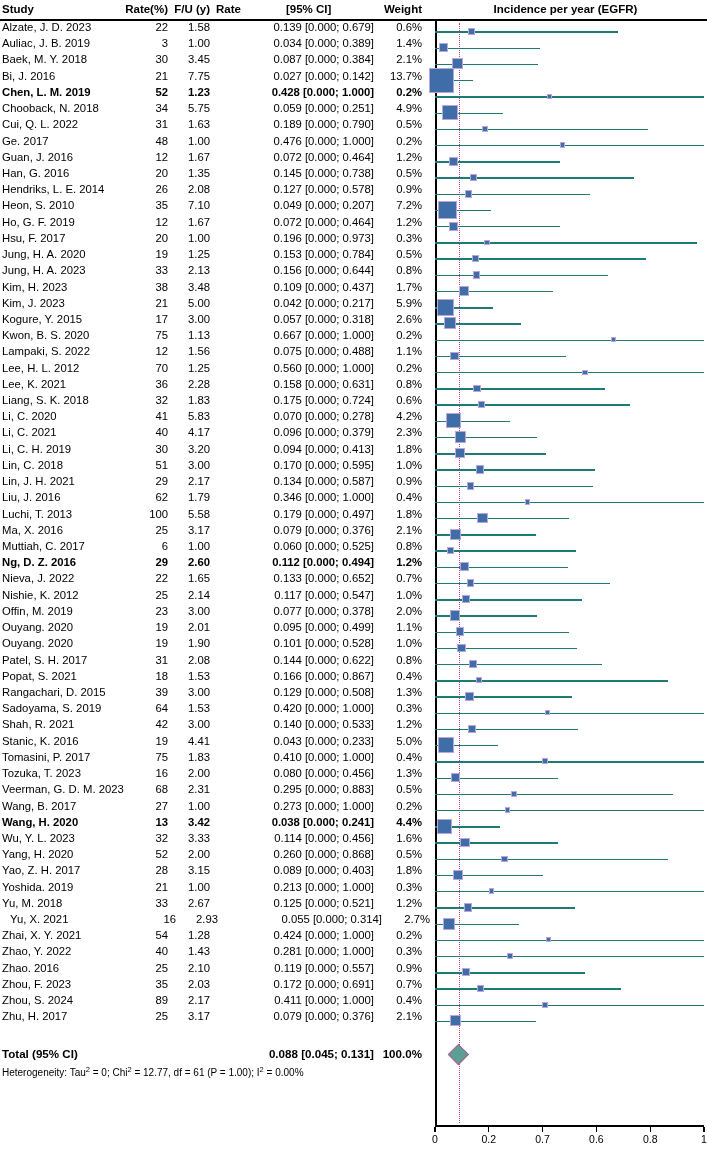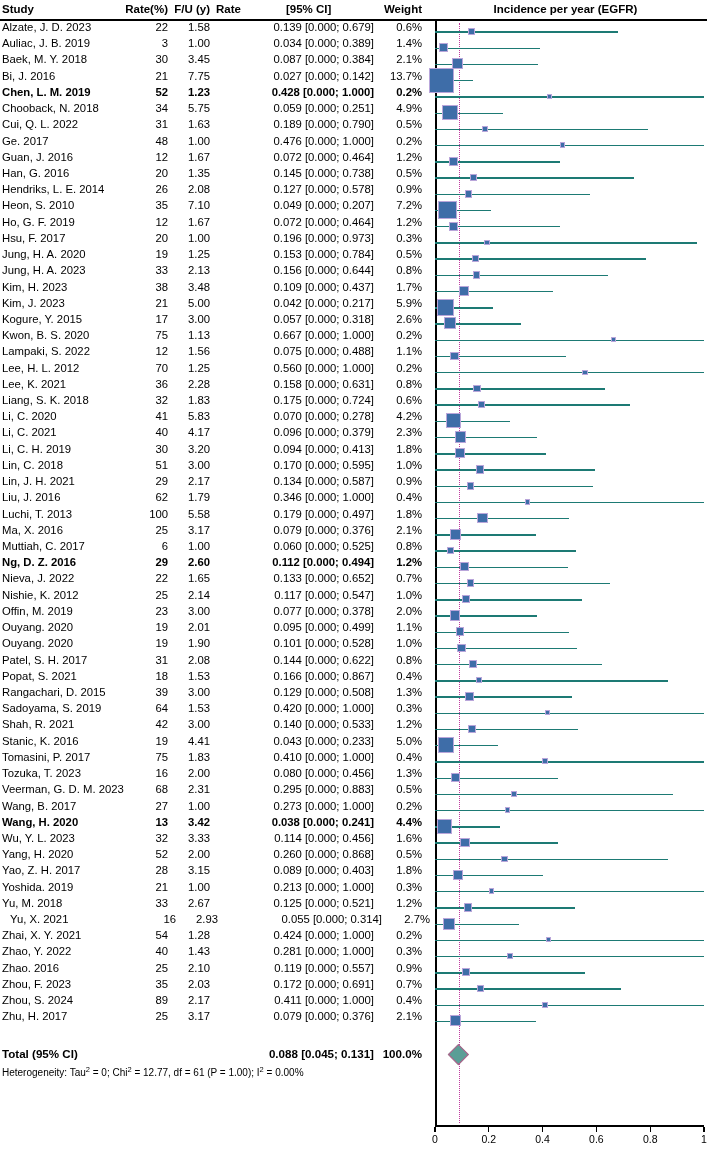--- a/index.html
+++ b/index.html
@@ -633,21 +633,21 @@
       <div class="marker" style="width: 3.92122px; height: 3.92122px; left: 117.998px; top: 1001.75px;"></div>
       <div class="ciline" style="left: 11px; width: 101.144px; top: 1020.83px;"></div>
       <div class="marker" style="width: 8.98465px; height: 8.98465px; left: 26.1587px; top: 1015.44px;"></div>
       <div class="diamond" style="width: 14.7224px; height: 14.7224px; left: 27.3108px; top: 1047.28px;"></div>
       <div class="axis-h" style="left: 11px; top: 1125px; width: 269px;"></div>
       <div class="tick" style="left: 10.3px; top: 1126.6px;"></div>
       <div class="ticklbl" style="left: -9px; top: 1133px; width: 40px;">0</div>
       <div class="tick" style="left: 64.1px; top: 1126.6px;"></div>
       <div class="ticklbl" style="left: 44.8px; top: 1133px; width: 40px;">0.2</div>
       <div class="tick" style="left: 117.9px; top: 1126.6px;"></div>
-      <div class="ticklbl" style="left: 98.6px; top: 1133px; width: 40px;">0.4</div>
+      <div class="ticklbl" style="left: 98.6px; top: 1133px; width: 40px;">0.7</div>
       <div class="tick" style="left: 171.7px; top: 1126.6px;"></div>
       <div class="ticklbl" style="left: 152.4px; top: 1133px; width: 40px;">0.6</div>
       <div class="tick" style="left: 225.5px; top: 1126.6px;"></div>
       <div class="ticklbl" style="left: 206.2px; top: 1133px; width: 40px;">0.8</div>
       <div class="tick" style="left: 279.3px; top: 1126.6px;"></div>
       <div class="ticklbl" style="left: 260px; top: 1133px; width: 40px;">1</div>
     </div>
   </div>
 
 </body></html>

